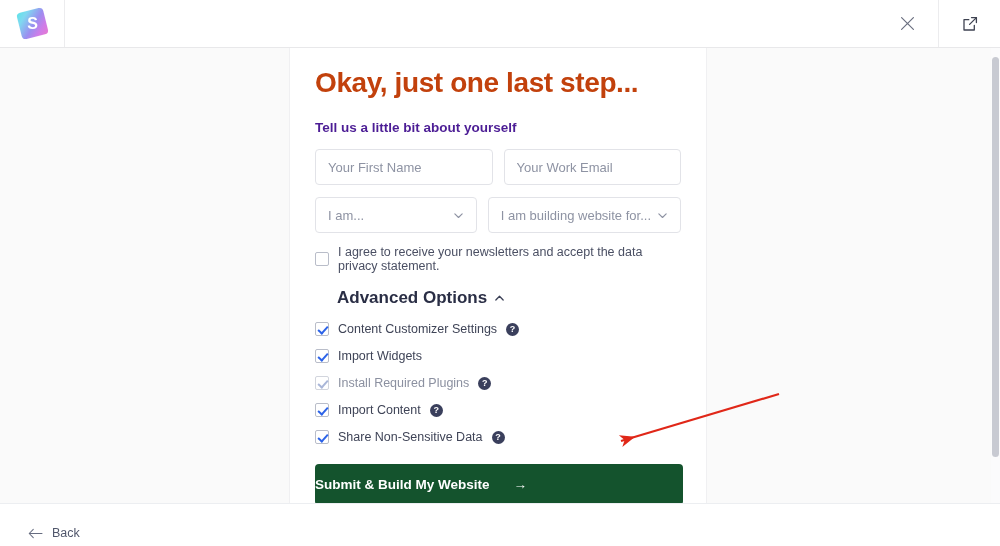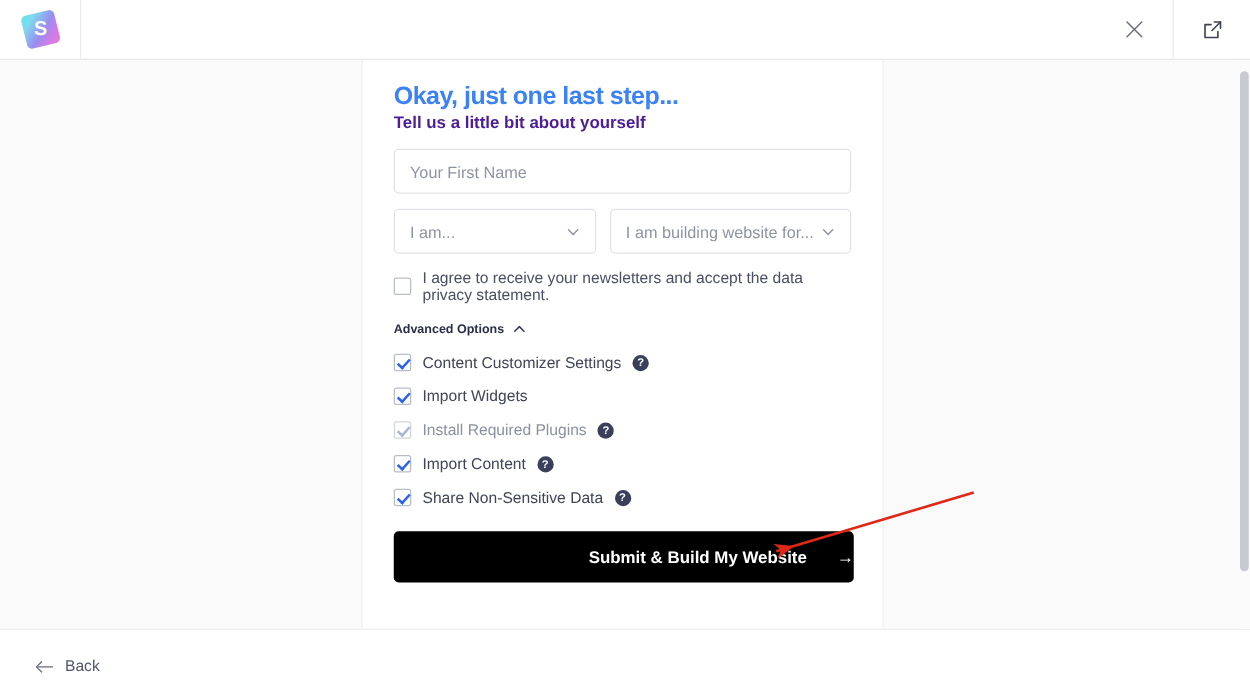--- a/index.html
+++ b/index.html
@@ -48,22 +48,22 @@
     background: #fafafa; overflow: hidden;
   }
   .panel {
     position: absolute; left: 289px; top: 0; width: 418px; height: 455px;
     background: #ffffff;
     border-left: 1px solid #f0f0f2; border-right: 1px solid #f0f0f2;
   }
   .panel-inner { padding: 17px 25px 0 25px; }
 
   h1.title {
-    font-size: 20px; line-height: 1.25; font-weight: bold;
-    color: #3b82f6; letter-spacing: -0.4px; 
+    font-size: 28px; line-height: 1.25; font-weight: bold;
+    color: #c2410c; letter-spacing: -0.4px; margin-bottom: 20px;
   }
   .subtitle {
     font-size: 13.5px; font-weight: bold; color: #4c1d95; margin-bottom: 14px;
   }
 
   .row { display: flex; gap: 11px; margin-bottom: 12px; }
   .field {
     flex: 1; height: 36px; border: 1px solid #e2e3e8; border-radius: 4px;
     background: #ffffff; display: flex; align-items: center;
     padding: 0 12px; position: relative;
@@ -79,21 +79,21 @@
   }
   .chev { width: 11px; height: 11px; flex: none; margin-left: 6px; }
 
   .agree-row { display: flex; align-items: center; gap: 9px; margin: 7px 0 15px 0; }
   .agree-text { font-size: 12.5px; color: #4a4f63; }
 
   .adv-header {
     display: flex; align-items: center; gap: 7px; margin-bottom: 14px;
     cursor: pointer; width: fit-content;
   }
-  .adv-title { font-size: 10px; font-weight: bold; color: #2a2e45; }
+  .adv-title { font-size: 17px; font-weight: bold; color: #2a2e45; margin-left: 22px; }
 
   .opt-row { display: flex; align-items: center; gap: 9px; margin-bottom: 13px; }
   .opt-label { font-size: 12.5px; color: #3f4457; }
   .opt-row.disabled .opt-label { color: #8b90a0; }
 
   
   .cb {
     width: 14px; height: 14px; flex: none; border: 1px solid #b9bdc9;
     border-radius: 2px; background: #fff; position: relative;
     display: inline-block; cursor: pointer;
@@ -107,23 +107,23 @@
   .cb.checked.muted::after { border-color: #a9b6d8; }
 
   .help {
     width: 13px; height: 13px; border-radius: 50%; background: #3a3f5c;
     color: #ffffff; font-size: 9px; line-height: 13px; text-align: center;
     font-weight: bold; flex: none; cursor: pointer; user-select: none;
   }
 
   .submit-btn {
     margin-top: 20px; width: 368px; height: 41px; border: 0; border-radius: 4px;
-    background: #000000; color: #ffffff; font-size: 13.5px; font-weight: bold;
+    background: #14532d; color: #ffffff; font-size: 13.5px; font-weight: bold;
     font-family: "Liberation Sans", sans-serif; cursor: pointer;
-    display: flex; align-items: center; justify-content: flex-end; gap: 24px;
+    display: flex; align-items: center; justify-content: flex-start; gap: 24px;
   }
 
   
   .footer {
     position: absolute; left: 0; top: 503px; width: 1000px; height: 59px;
     background: #ffffff; border-top: 1px solid #eceef1;
     display: flex; align-items: center;
   }
   .back-btn {
     display: flex; align-items: center; gap: 9px; margin-left: 28px;
@@ -174,20 +174,23 @@
   <div class="canvas">
     <div class="panel">
       <div class="panel-inner">
 
         <h1 class="title">Okay, just one last step...</h1>
         <div class="subtitle">Tell us a little bit about yourself</div>
 
         <div class="row">
           <div class="field">
             <input type="text" placeholder="Your First Name" value="" style="">
+          </div>
+          <div class="field">
+            <input type="text" placeholder="Your Work Email" style="">
           </div>
         </div>
 
         <div class="row">
           <div class="field">
             <span class="sel-text">I am...</span>
             <svg class="chev" viewBox="0 0 12 12">
               <path d="M2 4.2 L6 8.2 L10 4.2" stroke="#8e93a3" stroke-width="1.25" fill="none" stroke-linecap="round" stroke-linejoin="round"></path>
             </svg>
           </div>

